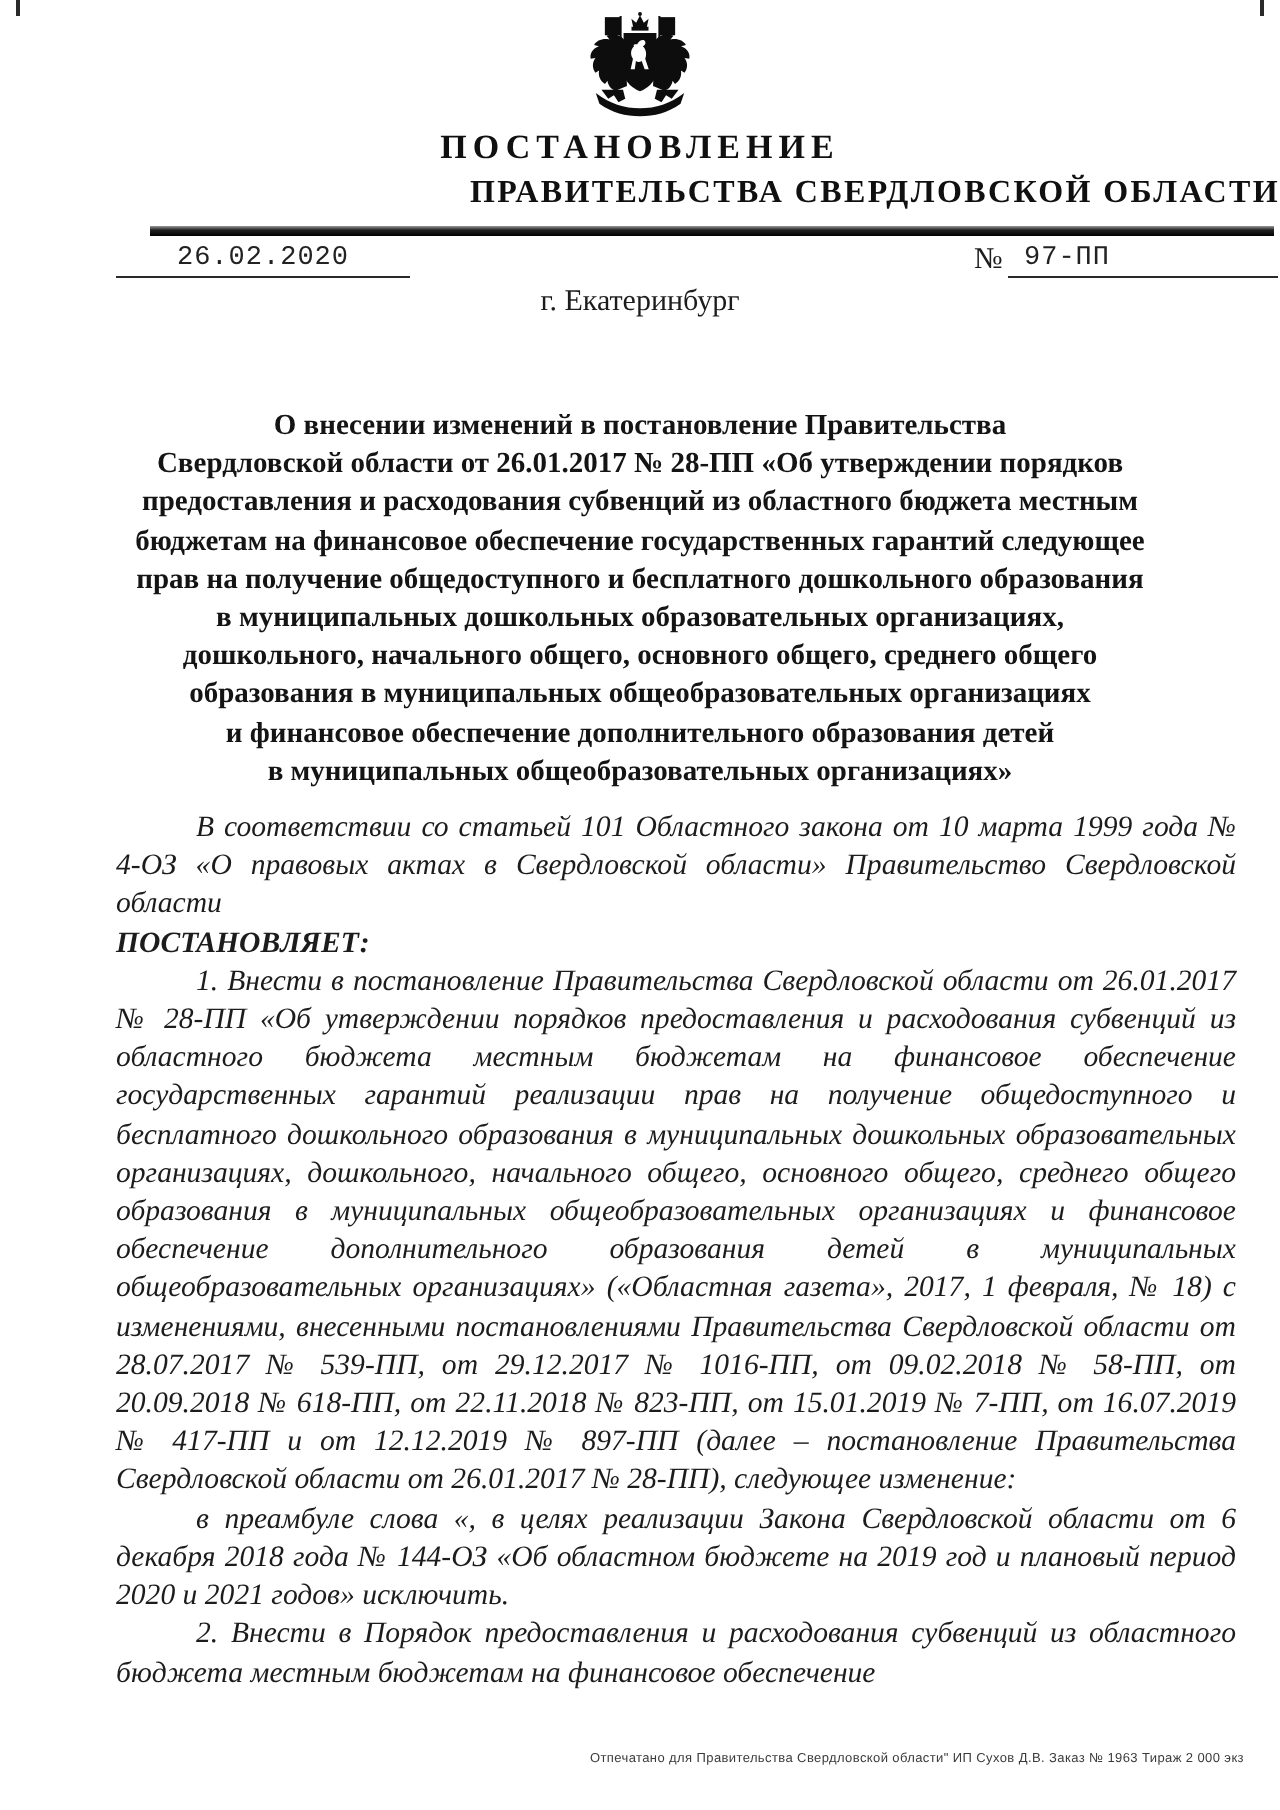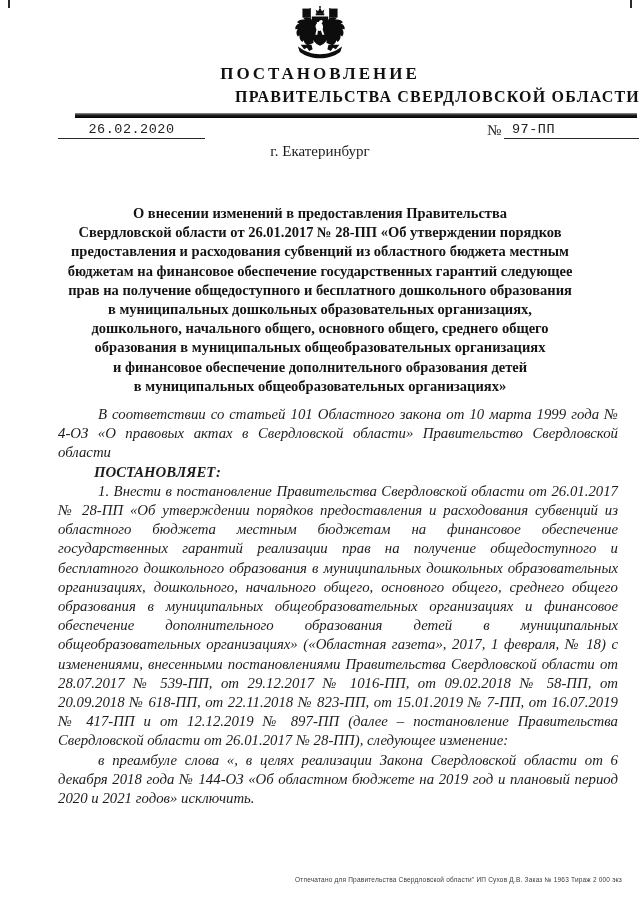--- a/index.html
+++ b/index.html
@@ -51,21 +51,21 @@
     text-align:center; font-weight:bold;
     font-size:14.5px; line-height:19.2px; color:#141414;
   }
   .subject div { white-space:nowrap; }
 
   .body-text {
     margin:9px 0 0 58px; width:560px;
     text-align:justify; font-size:14.8px; line-height:19.2px;
   }
   .body-text p { margin:0; text-indent:40px;font-style:italic; }
-  .body-text p.resolves { font-weight:bold; text-indent:0;margin-left:36px; }
+  .body-text p.resolves { font-weight:bold; text-indent:0; }
 
   .imprint {
     position:absolute; top:876px; right:18px;
     font-family:"Liberation Sans", sans-serif;
     font-size:6.5px; color:#3a3a3a; letter-spacing:0.2px;
     white-space:nowrap;
   }
 </style>
 </head>
 <body>
@@ -113,34 +113,35 @@
     </div>
     <span class="num-label">№</span>
     <div class="field-line num-line">
       <span class="filled">97-ПП</span>
     </div>
   </div>
 
   <div class="place">г. Екатеринбург</div>
 
   <div class="subject">
-    <div>О внесении изменений в предоставления Правительства</div>
+    <div>О внесении изменений в постановление Правительства</div>
     <div>Свердловской области от 26.01.2017 № 28-ПП «Об утверждении порядков</div>
     <div>предоставления и расходования субвенций из областного бюджета местным</div>
     <div>бюджетам на финансовое обеспечение государственных гарантий следующее</div>
     <div>прав на получение общедоступного и бесплатного дошкольного образования</div>
     <div>в муниципальных дошкольных образовательных организациях,</div>
     <div>дошкольного, начального общего, основного общего, среднего общего</div>
     <div>образования в муниципальных общеобразовательных организациях</div>
     <div>и финансовое обеспечение дополнительного образования детей</div>
     <div>в муниципальных общеобразовательных организациях»</div>
   </div>
 
   <div class="body-text">
     <p>В соответствии со статьей 101 Областного закона от 10 марта 1999 года № 4-ОЗ «О правовых актах в Свердловской области» Правительство Свердловской области</p>
     <p class="resolves">ПОСТАНОВЛЯЕТ:</p>
     <p>1. Внести в постановление Правительства Свердловской области от 26.01.2017 № 28-ПП «Об утверждении порядков предоставления и расходования субвенций из областного бюджета местным бюджетам на финансовое обеспечение государственных гарантий реализации прав на получение общедоступного и бесплатного дошкольного образования в муниципальных дошкольных образовательных организациях, дошкольного, начального общего, основного общего, среднего общего образования в муниципальных общеобразовательных организациях и финансовое обеспечение дополнительного образования детей в муниципальных общеобразовательных организациях» («Областная газета», 2017, 1 февраля, № 18) с изменениями, внесенными постановлениями Правительства Свердловской области от 28.07.2017 № 539-ПП, от 29.12.2017 № 1016-ПП, от 09.02.2018 № 58-ПП, от 20.09.2018 № 618-ПП, от 22.11.2018 № 823-ПП, от 15.01.2019 № 7-ПП, от 16.07.2019 № 417-ПП и от 12.12.2019 № 897-ПП (далее – постановление Правительства Свердловской области от 26.01.2017 № 28-ПП), следующее изменение:</p>
     <p>в преамбуле слова «, в целях реализации Закона Свердловской области от 6 декабря 2018 года № 144-ОЗ «Об областном бюджете на 2019 год и плановый период 2020 и 2021 годов» исключить.</p>
+    <p>2. Внести в Порядок предоставления и расходования субвенций из областного бюджета местным бюджетам на финансовое обеспечение</p>
   </div>
 
   <div class="imprint">Отпечатано для Правительства Свердловской области" ИП Сухов Д.В.  Заказ № 1963  Тираж 2 000 экз</div>
 
 </div>
 
 </body></html>

